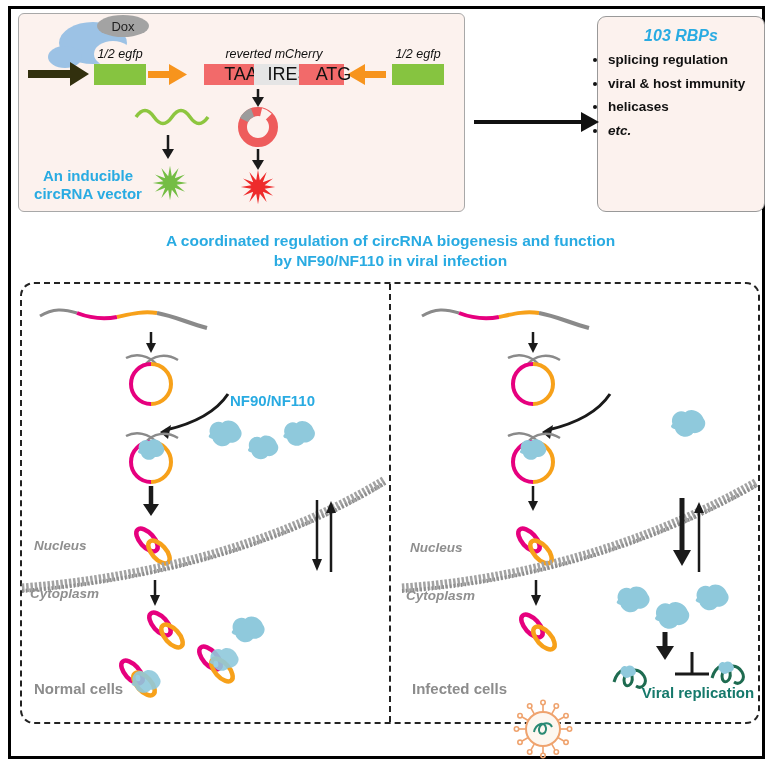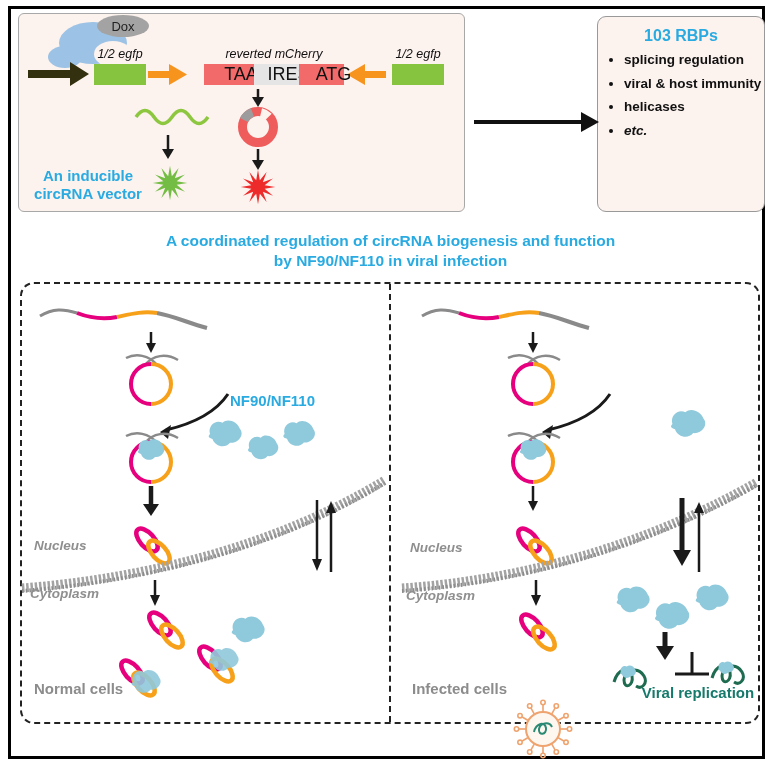--- a/index.html
+++ b/index.html
@@ -23,22 +23,22 @@
        justify-content:center;font-size:18px;color:#111;box-sizing:border-box;padding-left:24px;}
   .seg.green{background:#86c440;}
   .seg.red{background:#f26a6a;}
   .seg.gray{background:#e5e5e5;}
   .seg-label{position:absolute;top:47px;font-size:12.5px;font-style:italic;color:#111;
              text-align:center;z-index:10;white-space:nowrap;}
   .vector-label{left:26px;top:167px;width:124px;text-align:center;font-weight:bold;
                 font-size:15px;color:#29abe2;line-height:1.2;}
   .sirna{left:470px;top:52px;width:122px;text-align:center;font-weight:bold;
          font-size:13.5px;color:#111;line-height:1.4;}
-  .rbp-title{margin:10px 0 7px;text-align:center;font-weight:bold;font-size:16px;color:#29abe2;}
-  .rbp-list{margin:0;padding-left:26px;font-weight:bold;font-size:13.5px;color:#111;}
+  .rbp-title{margin:10px 0 7px;text-align:center;font-weight:bold;font-size:16px;color:#29abe2;font-style:italic;}
+  .rbp-list{margin:0;padding-left:10px;font-weight:bold;font-size:13.5px;color:#111;}
   .rbp-list li{margin-bottom:8px;line-height:1.15;}
   .italic{font-style:italic;}
   .main-title{left:0;width:781px;top:231px;text-align:center;font-weight:bold;
               font-size:15.5px;color:#29abe2;line-height:1.3;}
   svg text{font-family:"Liberation Sans",sans-serif;}
   .t-blue{fill:#29abe2;font-weight:bold;font-size:15px;}
   .t-gray-i{fill:#8f8f8f;font-weight:bold;font-style:italic;font-size:13.5px;}
   .t-gray{fill:#8c8c8c;font-weight:bold;font-size:15px;}
   .t-teal{fill:#15796b;font-weight:bold;font-size:15px;text-anchor:middle;}
 </style>

